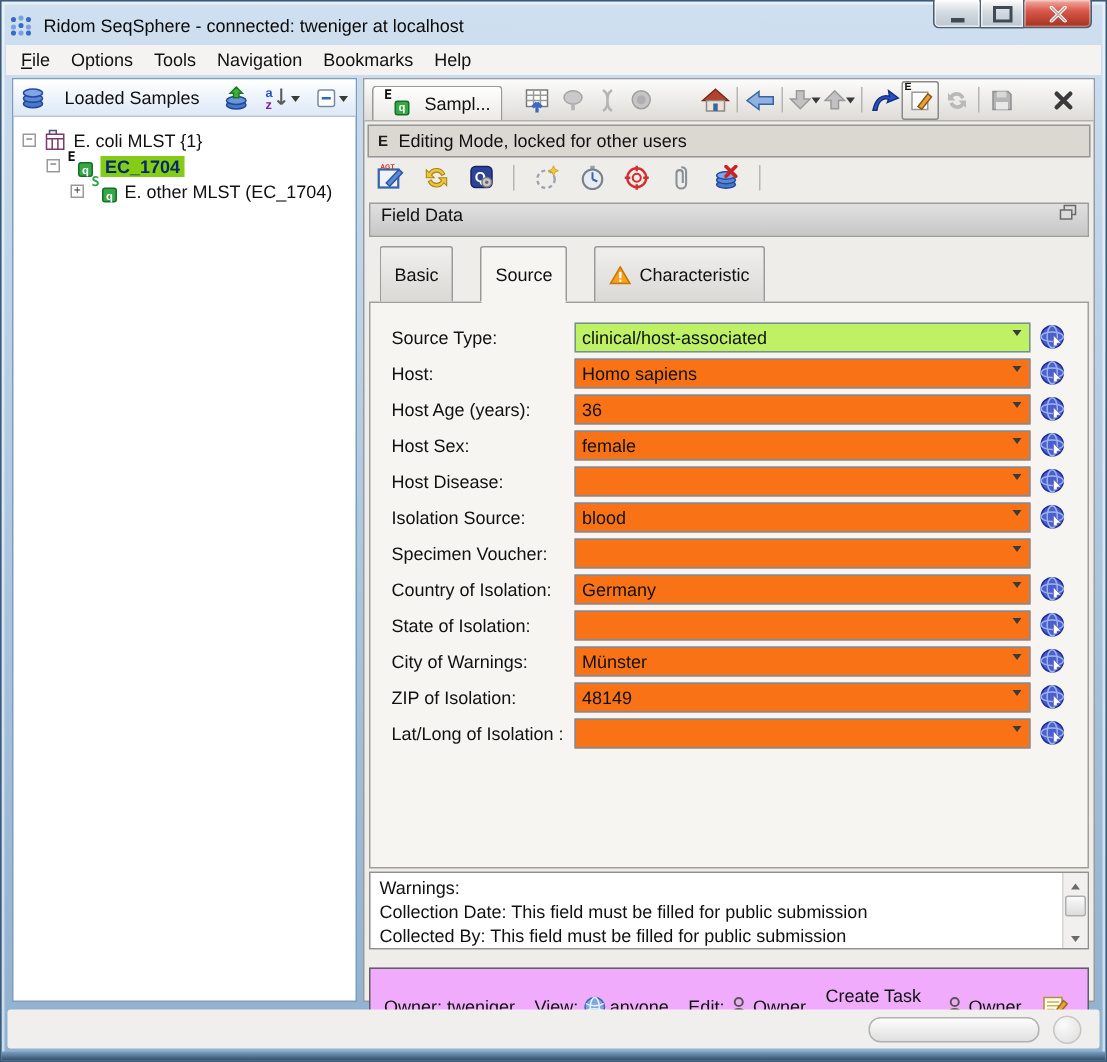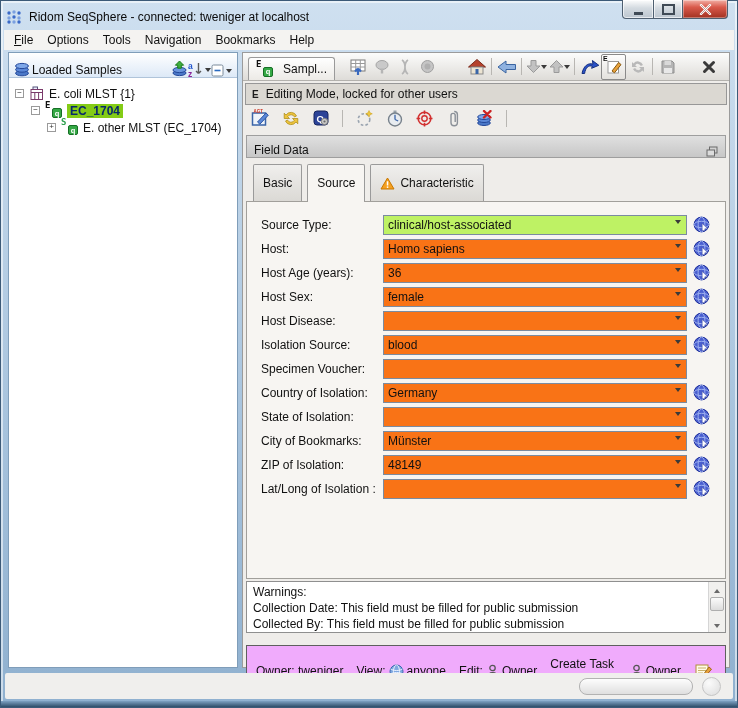--- a/index.html
+++ b/index.html
@@ -24,21 +24,21 @@
   .g-max{width:9px;height:7px;border:2px solid #3f4a55;background:transparent}
   
   .menubar{position:absolute;left:4px;top:30px;right:4px;height:20px;background:#f4f3f1;
            display:flex;align-items:flex-end;padding-left:3px}
   .menu-item{padding:0 7px;line-height:20px;cursor:default}
   .menu-item:first-child::first-letter{text-decoration:underline}
   
   .left-panel{position:absolute;left:8px;top:52px;width:230px;height:616px;background:#fff;
               border:1px solid #7f9db9;box-sizing:border-box}
   .lp-header{height:24px;background:linear-gradient(#ffffff,#dde9f7);border-bottom:1px solid #b0c4da;
-             display:flex;align-items:flex-end;padding:0 5px;gap:0}
+             display:flex;align-items:center;padding:0 5px;gap:11px}
   .lp-title{flex:1;margin-left:2px}
   .hbtn{display:flex;align-items:center;gap:1px}
   .caret{width:0;height:0;border:3.5px solid transparent;border-top:4.5px solid #3a3a3a;margin-top:4px}
   .tree{padding-top:7px}
   .tree-row{height:17px;display:flex;align-items:center;cursor:default}
   .expander{width:9px;height:9px;box-sizing:border-box;border:1px solid #9a9a9a;background:#fff;
             font-size:8px;line-height:6px;text-align:center;color:#333;margin-right:5px;flex:none}
   .tree-ic{margin-right:4px;display:flex;flex:none}
   .ic-sample{position:relative;width:18px;height:15px;flex:none;margin-right:4px}
   .ic-sample .bigletter{position:absolute;top:-3px;left:0;font-size:9px;font-weight:bold;color:#111;
@@ -58,24 +58,24 @@
             display:flex;align-items:center;gap:5px;padding:0 7px;margin-right:12px}
   .ticon{width:23px;height:24px;display:flex;align-items:center;justify-content:center;flex:none;position:relative}
   .sep{width:1px;height:17px;background:#b8b6b2;margin:0 3px;flex:none}
   .tool-selected{border:1px solid #8a8a8a;border-radius:2px;background:linear-gradient(#fdfdfd,#e3e1dd)}
   .ebadge{position:absolute;top:0;left:1px;font-size:7px;font-weight:bold;color:#111}
   .editing-bar{margin:2px 2px 0;height:20px;background:#dbd8d2;border:1px solid #979797;
                display:flex;align-items:center;padding-left:6px;gap:7px}
   .ebar-badge{font-size:10px;font-weight:bold;color:#1c1c1c}
   .toolbar2{height:26px;display:flex;align-items:center;padding-left:6px;gap:7px}
   .fd-header{margin:4px 3px 0;height:21px;background:linear-gradient(#e0e0e0,#c7c7c7);
-             border:1px solid #9e9e9e;display:flex;align-items:flex-end;padding:0 7px}
+             border:1px solid #9e9e9e;display:flex;align-items:flex-start;padding:0 7px}
   .fd-title{flex:1}
   .tabs{margin:6px 0 0 10px;display:flex;position:relative;z-index:2}
-  .tab{height:21px;box-sizing:border-box;padding:18px 9px;margin-right:5px;border:1px solid #9a9a9a;border-bottom:none;
+  .tab{height:21px;box-sizing:border-box;padding:18px 9px;margin-right:18px;border:1px solid #9a9a9a;border-bottom:none;
        border-radius:2px 2px 0 0;background:linear-gradient(#f0efed,#dbd9d5);
        display:flex;align-items:center;gap:5px;align-self:flex-end}
   .tab.active{background:#f7f5f2;height:24px;position:relative}
   .tab.active::after{content:'';position:absolute;left:0;right:0;bottom:-1px;height:2px;background:#f7f5f2}
   .tab-panel{margin:0 3px;border:1px solid #a19f9b;background:#f7f5f2;height:378px;
              padding-top:13px;position:relative;z-index:1;box-sizing:border-box}
   .field-row{display:flex;align-items:center;height:19px;margin:0 0 5px 14px}
   .flabel{width:122px;flex:none}
   .combo{width:304px;height:20px;box-sizing:border-box;border:1px solid #7b8ba0;background:#f97316;
          display:flex;align-items:center;flex:none}
@@ -551,21 +551,21 @@
           <span class="globe">
             <svg width="17" height="17">
               <circle cx="8.5" cy="8.5" r="7.4" fill="#4a5fd0" stroke="#1f2f9a"></circle>
               <ellipse cx="8.5" cy="8.5" rx="3.4" ry="7.4" fill="none" stroke="#9fb2f0"></ellipse>
               <ellipse cx="8.5" cy="8.5" rx="7.4" ry="3.2" fill="none" stroke="#9fb2f0"></ellipse>
               <path d="M9.2,14.6 L9.2,7.4 L14.6,12.8 L11.8,12.8 L11.8,14.6 Z" fill="#fff" stroke="#44509a" stroke-width=".5"></path>
             </svg>
           </span>
         </div>
         <div class="field-row">
-          <span class="flabel">City of Bookmarks:</span>
+          <span class="flabel">City of Warnings:</span>
           <div class="combo">
             <span class="cval">Münster</span>
             <span class="cbtn">
               <i class="caret"></i>
             </span>
           </div>
           <span class="globe">
             <svg width="17" height="17">
               <circle cx="8.5" cy="8.5" r="7.4" fill="#4a5fd0" stroke="#1f2f9a"></circle>
               <ellipse cx="8.5" cy="8.5" rx="3.4" ry="7.4" fill="none" stroke="#9fb2f0"></ellipse>

